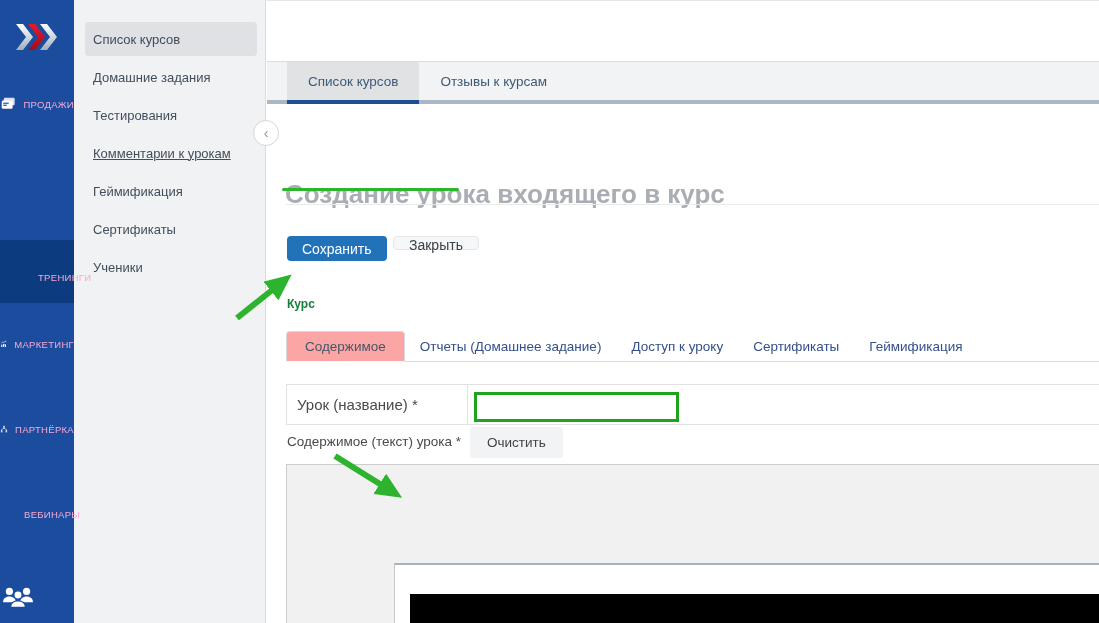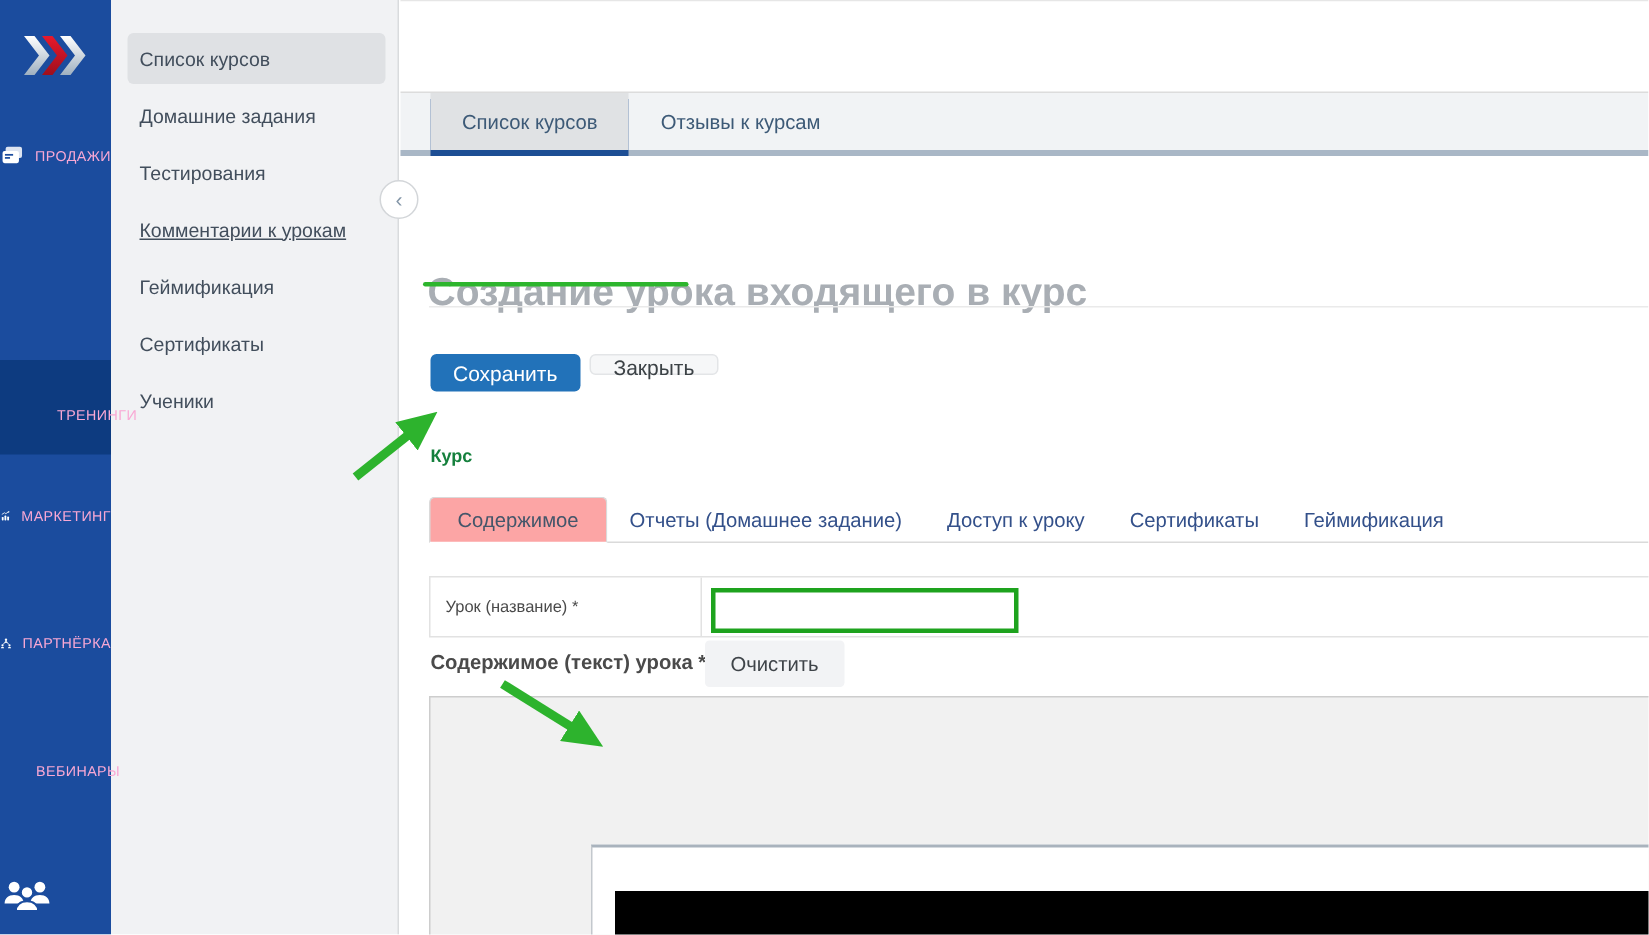--- a/index.html
+++ b/index.html
@@ -64,25 +64,25 @@
                  border-bottom:1px solid #dadada; display:flex; align-items:stretch; }
   .ctab { display:flex; align-items:center; padding:0 15px; font-size:13.5px;
           color:#33508a; cursor:pointer; white-space:nowrap; }
   .ctab.active { border:1px solid #dadada; border-bottom:1px solid #fff; margin-bottom:-1px;
                  border-radius:4px 4px 0 0; background:#fca5a5; color:#44566a; padding:0 18px; }
 
   .form-row1 { position:absolute; left:19px; top:383px; right:-2px; height:41px;
                border:1px solid #e2e2e2; }
   .cell-label { position:absolute; left:0; top:0; width:181px; height:100%;
                 border-right:1px solid #e2e2e2; display:flex; align-items:center;
-                padding-left:10px; font-size:11px; color:#4a4a4a; white-space:nowrap; }
+                padding-left:10px; font-size:15px; color:#4a4a4a; white-space:nowrap; }
   .lesson-input { position:absolute; left:207px; top:391px; width:205px; height:30px;
                   border:3px solid #1ea31e; background:#fff; outline:none;
                   font-size:14px; padding:0 6px; }
-  .row2-label { position:absolute; left:20px; top:433px; font-size:13.5px; color:#4a4a4a;font-weight:bold; }
+  .row2-label { position:absolute; left:20px; top:433px; font-size:13.5px; color:#4a4a4a; }
   .btn-clear { position:absolute; left:203px; top:426px; height:31px; padding:0 17px;
                background:#f2f3f5; border-radius:3px; color:#3f4449; font-size:13.5px; }
 
   .editor { position:absolute; left:19px; top:463px; right:-2px; bottom:-2px;
             background:#f1f1f1; border:1px solid #cdcdcd; }
   .editor-page { position:absolute; left:107px; top:98px; right:-1px; bottom:-1px;
                  background:#fff; border-top:2px solid #a9b3bd; border-left:1px solid #c3c8cd; }
   .editor-black { position:absolute; left:15px; top:29px; right:-1px; bottom:-1px; background:#000; }
 
   .arrows-overlay { position:absolute; left:0; top:0; width:1099px; height:623px;

